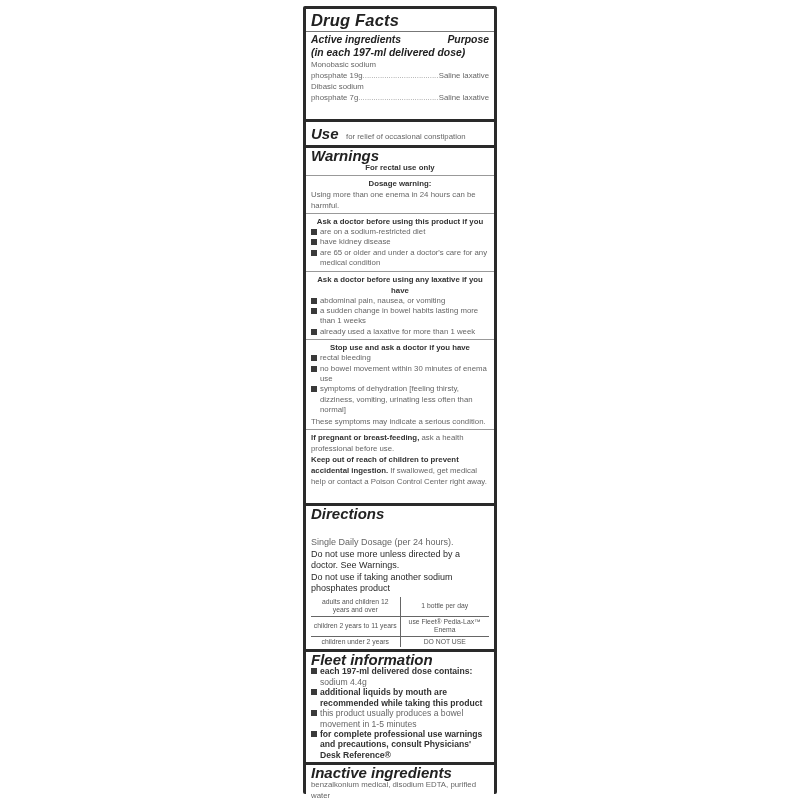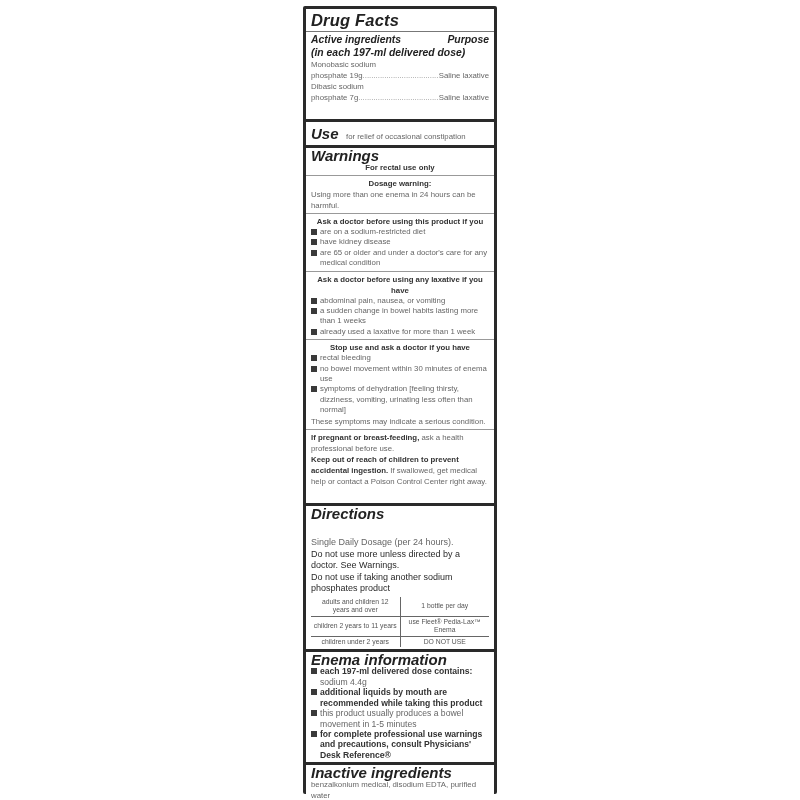--- a/index.html
+++ b/index.html
@@ -131,21 +131,21 @@
       </tr>
       <tr>
         <td>children under 2 years</td>
         <td>DO NOT USE</td>
       </tr>
     </tbody>
       </table>
   </div>
 
   <div class="panel">
-    <div class="sec-h">Enema information</div>
+    <div class="sec-h">Fleet information</div>
     <ul class="blist oi">
       <li><span class="b">each 197-ml delivered dose contains:</span><span> sodium 4.4g</span></li>
       <li><span class="b">additional liquids by mouth are recommended while taking this product</span><span></span></li>
       <li><span class="b"></span><span>this product usually produces a bowel movement in 1-5 minutes</span></li>
       <li><span class="b">for complete professional use warnings and precautions, consult Physicians' Desk Reference®</span><span></span></li>
     </ul>
   </div>
 
   <div class="panel">
     <div class="sec-h">Inactive ingredients</div>

